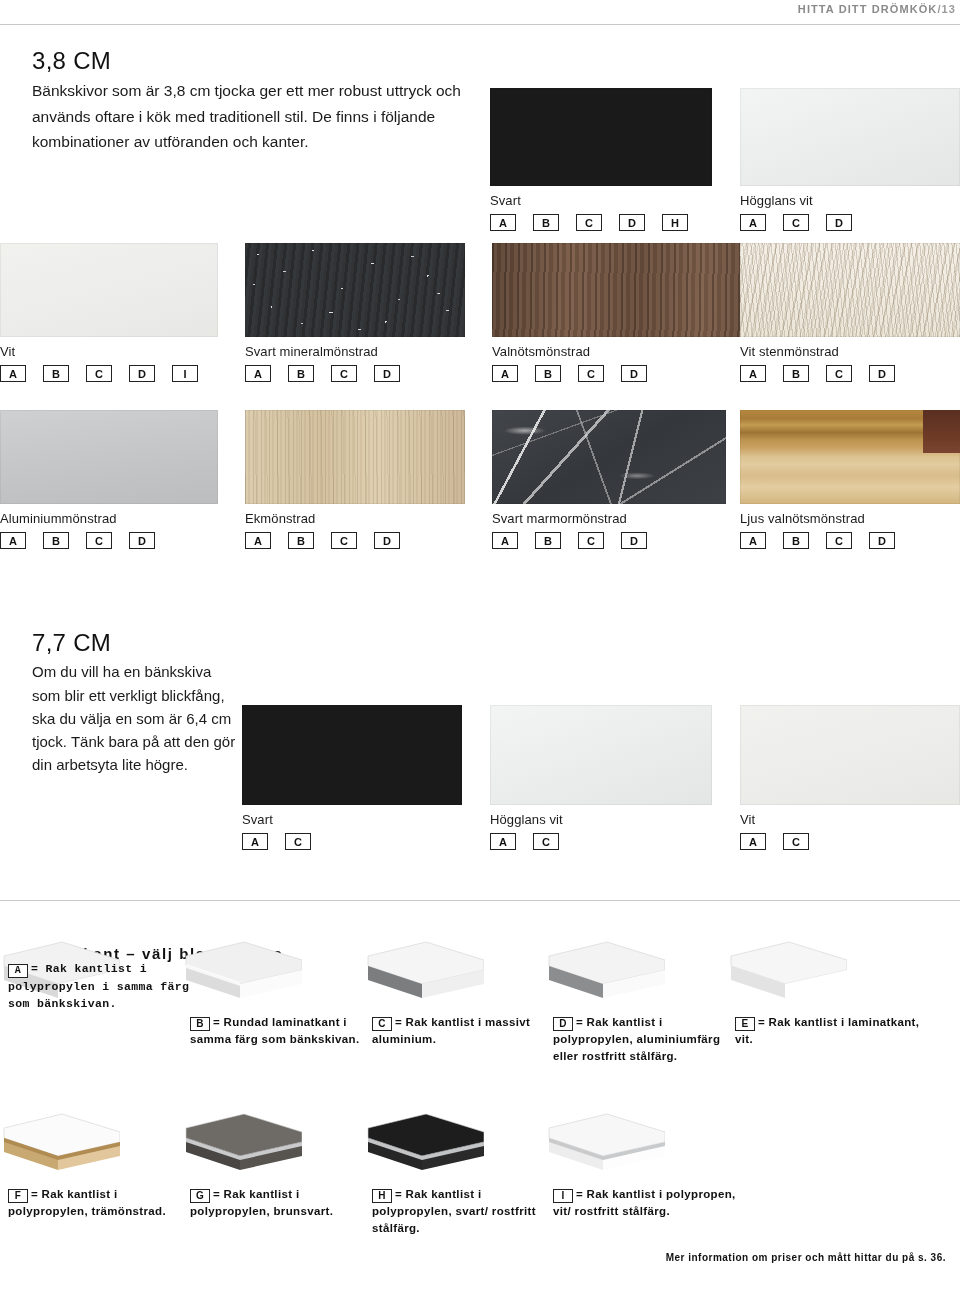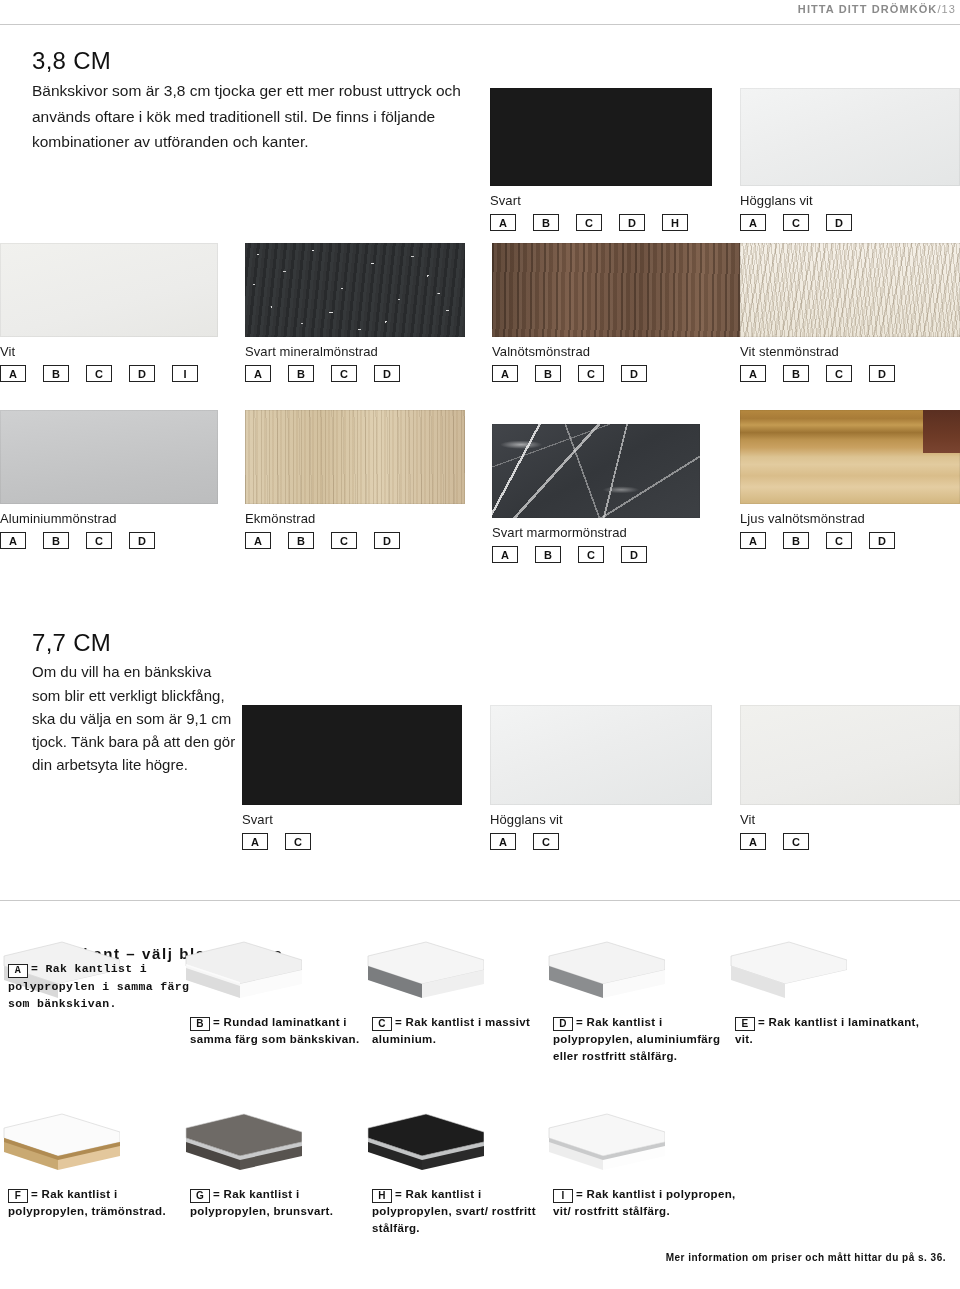--- a/index.html
+++ b/index.html
@@ -12,21 +12,21 @@
 
   
   .header{
     position:absolute;left:0;top:0;width:960px;height:30px;
   }
   .header-title{
     position:absolute;right:4px;top:3px;
     font-size:11px;letter-spacing:1.1px;font-weight:700;color:#8a8a8a;
     white-space:nowrap;
   }
-  .header-title .pg{font-weight:400;color:#9a9a9a;}
+  .header-title .pg{font-weight:700;color:#9a9a9a;}
   .header-rule{
     position:absolute;left:0;top:24px;width:960px;height:0;
     border-top:1px solid #c9c9c9;
   }
 
   
   .sec-title{
     font-size:24px;font-weight:400;letter-spacing:.3px;color:#111;
     margin:0 0 4px 0;line-height:1.1;
   }
@@ -270,21 +270,21 @@
       <div class="sw" style="left: 245px; top: 410px; width: 220px;">
         <div class="sw-img t-oak" style="height: 94px;"></div>
         <div class="sw-label">Ekmönstrad</div>
         <div class="sw-codes">
           <div class="code">A</div>
           <div class="code">B</div>
           <div class="code">C</div>
           <div class="code">D</div>
         </div>
       </div>
-      <div class="sw" style="left: 492px; top: 424px; width: 208px;">
+      <div class="sw" style="left: 492px; top: 410px; width: 234px;">
         <div class="sw-img t-marble" style="height: 94px;"></div>
         <div class="sw-label">Svart marmormönstrad</div>
         <div class="sw-codes">
           <div class="code">A</div>
           <div class="code">B</div>
           <div class="code">C</div>
           <div class="code">D</div>
         </div>
       </div>
       <div class="sw" style="left: 740px; top: 410px; width: 220px;">
@@ -294,21 +294,21 @@
           <div class="code">A</div>
           <div class="code">B</div>
           <div class="code">C</div>
           <div class="code">D</div>
         </div>
       </div>
     </div>
 
   <div class="small-col">
     <h1 class="sec-title">7,7 CM</h1>
-    <p>Om du vill ha en bänkskiva som blir ett verkligt blickfång, ska du välja en som är 9,1 cm tjock. Tänk bara på att den gör din arbetsyta lite högre.</p>
+    <p>Om du vill ha en bänkskiva som blir ett verkligt blickfång, ska du välja en som är 6,4 cm tjock. Tänk bara på att den gör din arbetsyta lite högre.</p>
   </div>
 
   <div id="sw77">
       <div class="sw" style="left: 242px; top: 705px; width: 220px;">
         <div class="sw-img t-black" style="height: 100px;"></div>
         <div class="sw-label">Svart</div>
         <div class="sw-codes">
           <div class="code">A</div>
           <div class="code">C</div>
         </div>

